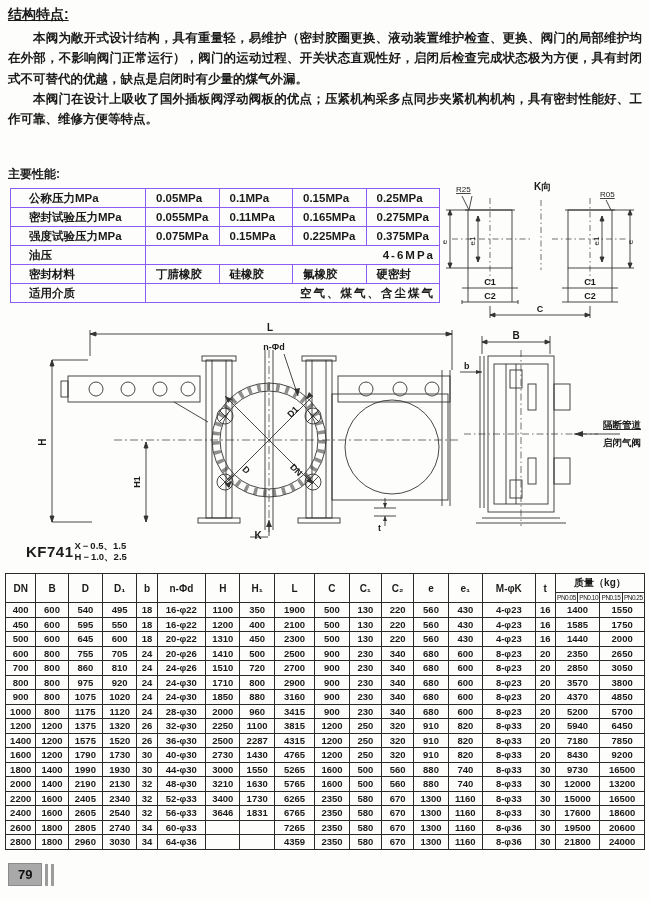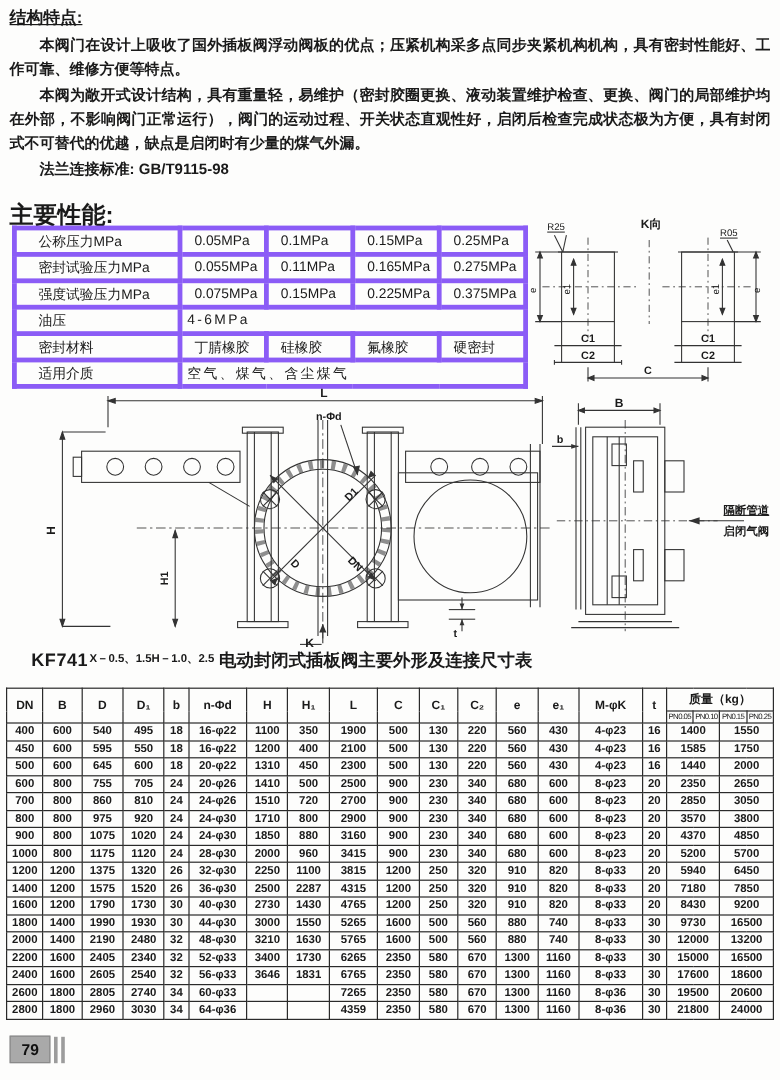--- a/index.html
+++ b/index.html
@@ -7,42 +7,42 @@
     position:relative;width:650px;height:900px;background:#fdfdfc;
     font-family:"Liberation Sans","DejaVu Sans",sans-serif;color:#1a1a1a;
     overflow:hidden;margin:0 auto;
   }
   
   .features{position:absolute;left:8px;top:6px;width:634px;}
   .features h3{margin:0 0 4px 0;font-size:14px;font-weight:bold;text-decoration:underline;}
   .features p{margin:0;font-size:12.5px;font-weight:bold;line-height:1.62;text-align:justify;}
   .features p.indent{text-indent:2em;}
   .features p.standard{text-indent:2em;margin-top:2px;}
-  .perf-heading{position:absolute;left:8px;top:166px;margin:0;font-size:20px;font-weight:bold;}
+  .perf-heading{position:absolute;left:8px;top:166px;margin:0;font-size:12px;font-weight:bold;}
   
   .perf-table{
     position:absolute;left:10px;top:188px;width:430px;border-collapse:collapse;
     font-size:11.5px;font-weight:bold;table-layout:fixed;
   }
   .perf-table th,.perf-table td{
-    border:4px solid #8b5cf6;padding:1px 4px 1px 10px;height:16px;
-    text-align:left;font-weight:normal;white-space:nowrap;overflow:hidden;
+    border:1px solid #8b5cf6;padding:1px 4px 1px 10px;height:16px;
+    text-align:left;font-weight:bold;white-space:nowrap;overflow:hidden;
   }
   .perf-table th{width:112px;padding-left:18px;}
-  .perf-table td.span{text-align:left;padding-left:4px;letter-spacing:2px;}
+  .perf-table td.span{text-align:right;padding-left:4px;letter-spacing:2px;}
   
   .drawing{position:absolute;}
   .drawing text{font-family:"Liberation Sans","DejaVu Sans",sans-serif;fill:#1a1a1a;}
   #kview{left:438px;top:170px;}
   #frontview{left:22px;top:320px;}
   #sideview{left:458px;top:326px;}
   
   .dim-title{position:absolute;left:26px;top:541px;display:flex;align-items:center;white-space:nowrap;}
   .dim-title .model{font-size:15px;font-weight:bold;letter-spacing:0.5px;}
-  .dim-title .stack{display:inline-flex;font-size:9.5px;font-weight:bold;line-height:1.15;margin:0 4px 0 1px;}
+  .dim-title .stack{display:inline-flex;flex-direction:column;font-size:9.5px;font-weight:bold;line-height:1.15;margin:0 4px 0 1px;}
   .dim-title .title-text{font-size:14.5px;font-weight:bold;}
   
   .dim-table{
     position:absolute;left:5px;top:573px;width:640px;border-collapse:collapse;
     table-layout:fixed;font-size:9.5px;font-weight:bold;
   }
   .dim-table th,.dim-table td{
     border:1px solid #2a2a2a;text-align:center;padding:0;height:13.5px;
     white-space:nowrap;overflow:hidden;
   }
@@ -56,23 +56,22 @@
   }
   .footer .bar{width:3px;height:22px;background:#9c9c9c;margin-left:3px;}
 </style>
 </head>
 <body>
 
 <div class="page">
 
   <section class="features">
     <h3>结构特点:</h3>
+    <p class="indent">本阀为敞开式设计结构，具有重量轻，易维护（密封胶圈更换、液动装置维护检查、更换、阀门的局部维护均在外部，不影响阀门正常运行），阀门的运动过程、开关状态直观性好，启闭后检查完成状态极为方便，具有封闭式不可替代的优越，缺点是启闭时有少量的煤气外漏。</p>
     <p class="indent">本阀门在设计上吸收了国外插板阀浮动阀板的优点；压紧机构采多点同步夹紧机构机构，具有密封性能好、工作可靠、维修方便等特点。</p>
-    <p class="indent">本阀为敞开式设计结构，具有重量轻，易维护（密封胶圈更换、液动装置维护检查、更换、阀门的局部维护均在外部，不影响阀门正常运行），阀门的运动过程、开关状态直观性好，启闭后检查完成状态极为方便，具有封闭式不可替代的优越，缺点是启闭时有少量的煤气外漏。</p>
-    <p class="standard">法兰连接标准: GB/T9115-98</p>
   </section>
 
   <h3 class="perf-heading">主要性能:</h3>
   <table class="perf-table">
     <tbody>
         <tr>
           <th>公称压力MPa</th>
           <td>0.05MPa</td>
           <td>0.1MPa</td>
           <td>0.15MPa</td>
@@ -319,21 +318,20 @@
     <text x="145" y="102" font-size="9.5" font-weight="bold" text-decoration="underline">隔断管道</text>
     <text x="145" y="120" font-size="9.5" font-weight="bold">启闭气阀</text>
   </svg>
 
   <div class="dim-title">
     <span class="model">KF741</span>
     <span class="stack">
       <span>X－0.5、1.5</span>
       <span>H－1.0、2.5</span>
     </span>
-    <span class="title-text">电动封闭式插板阀主要外形及连接尺寸表</span>
   </div>
 
   <table class="dim-table">
     <colgroup>
       <col style="width:30px">
         <col style="width:32px">
         <col style="width:34px">
         <col style="width:34px">
       <col style="width:20px">
         <col style="width:48px">
@@ -617,21 +615,21 @@
           <td>740</td>
           <td>8-φ33</td>
           <td>30</td>
           <td colspan="2">9730</td>
           <td colspan="2">16500</td>
         </tr>
         <tr>
           <td>2000</td>
           <td>1400</td>
           <td>2190</td>
-          <td>2480</td>
+          <td>2130</td>
           <td>32</td>
           <td>48-φ30</td>
           <td>3210</td>
           <td>1630</td>
           <td>5765</td>
           <td>1600</td>
           <td>500</td>
           <td>560</td>
           <td>880</td>
           <td>740</td>

